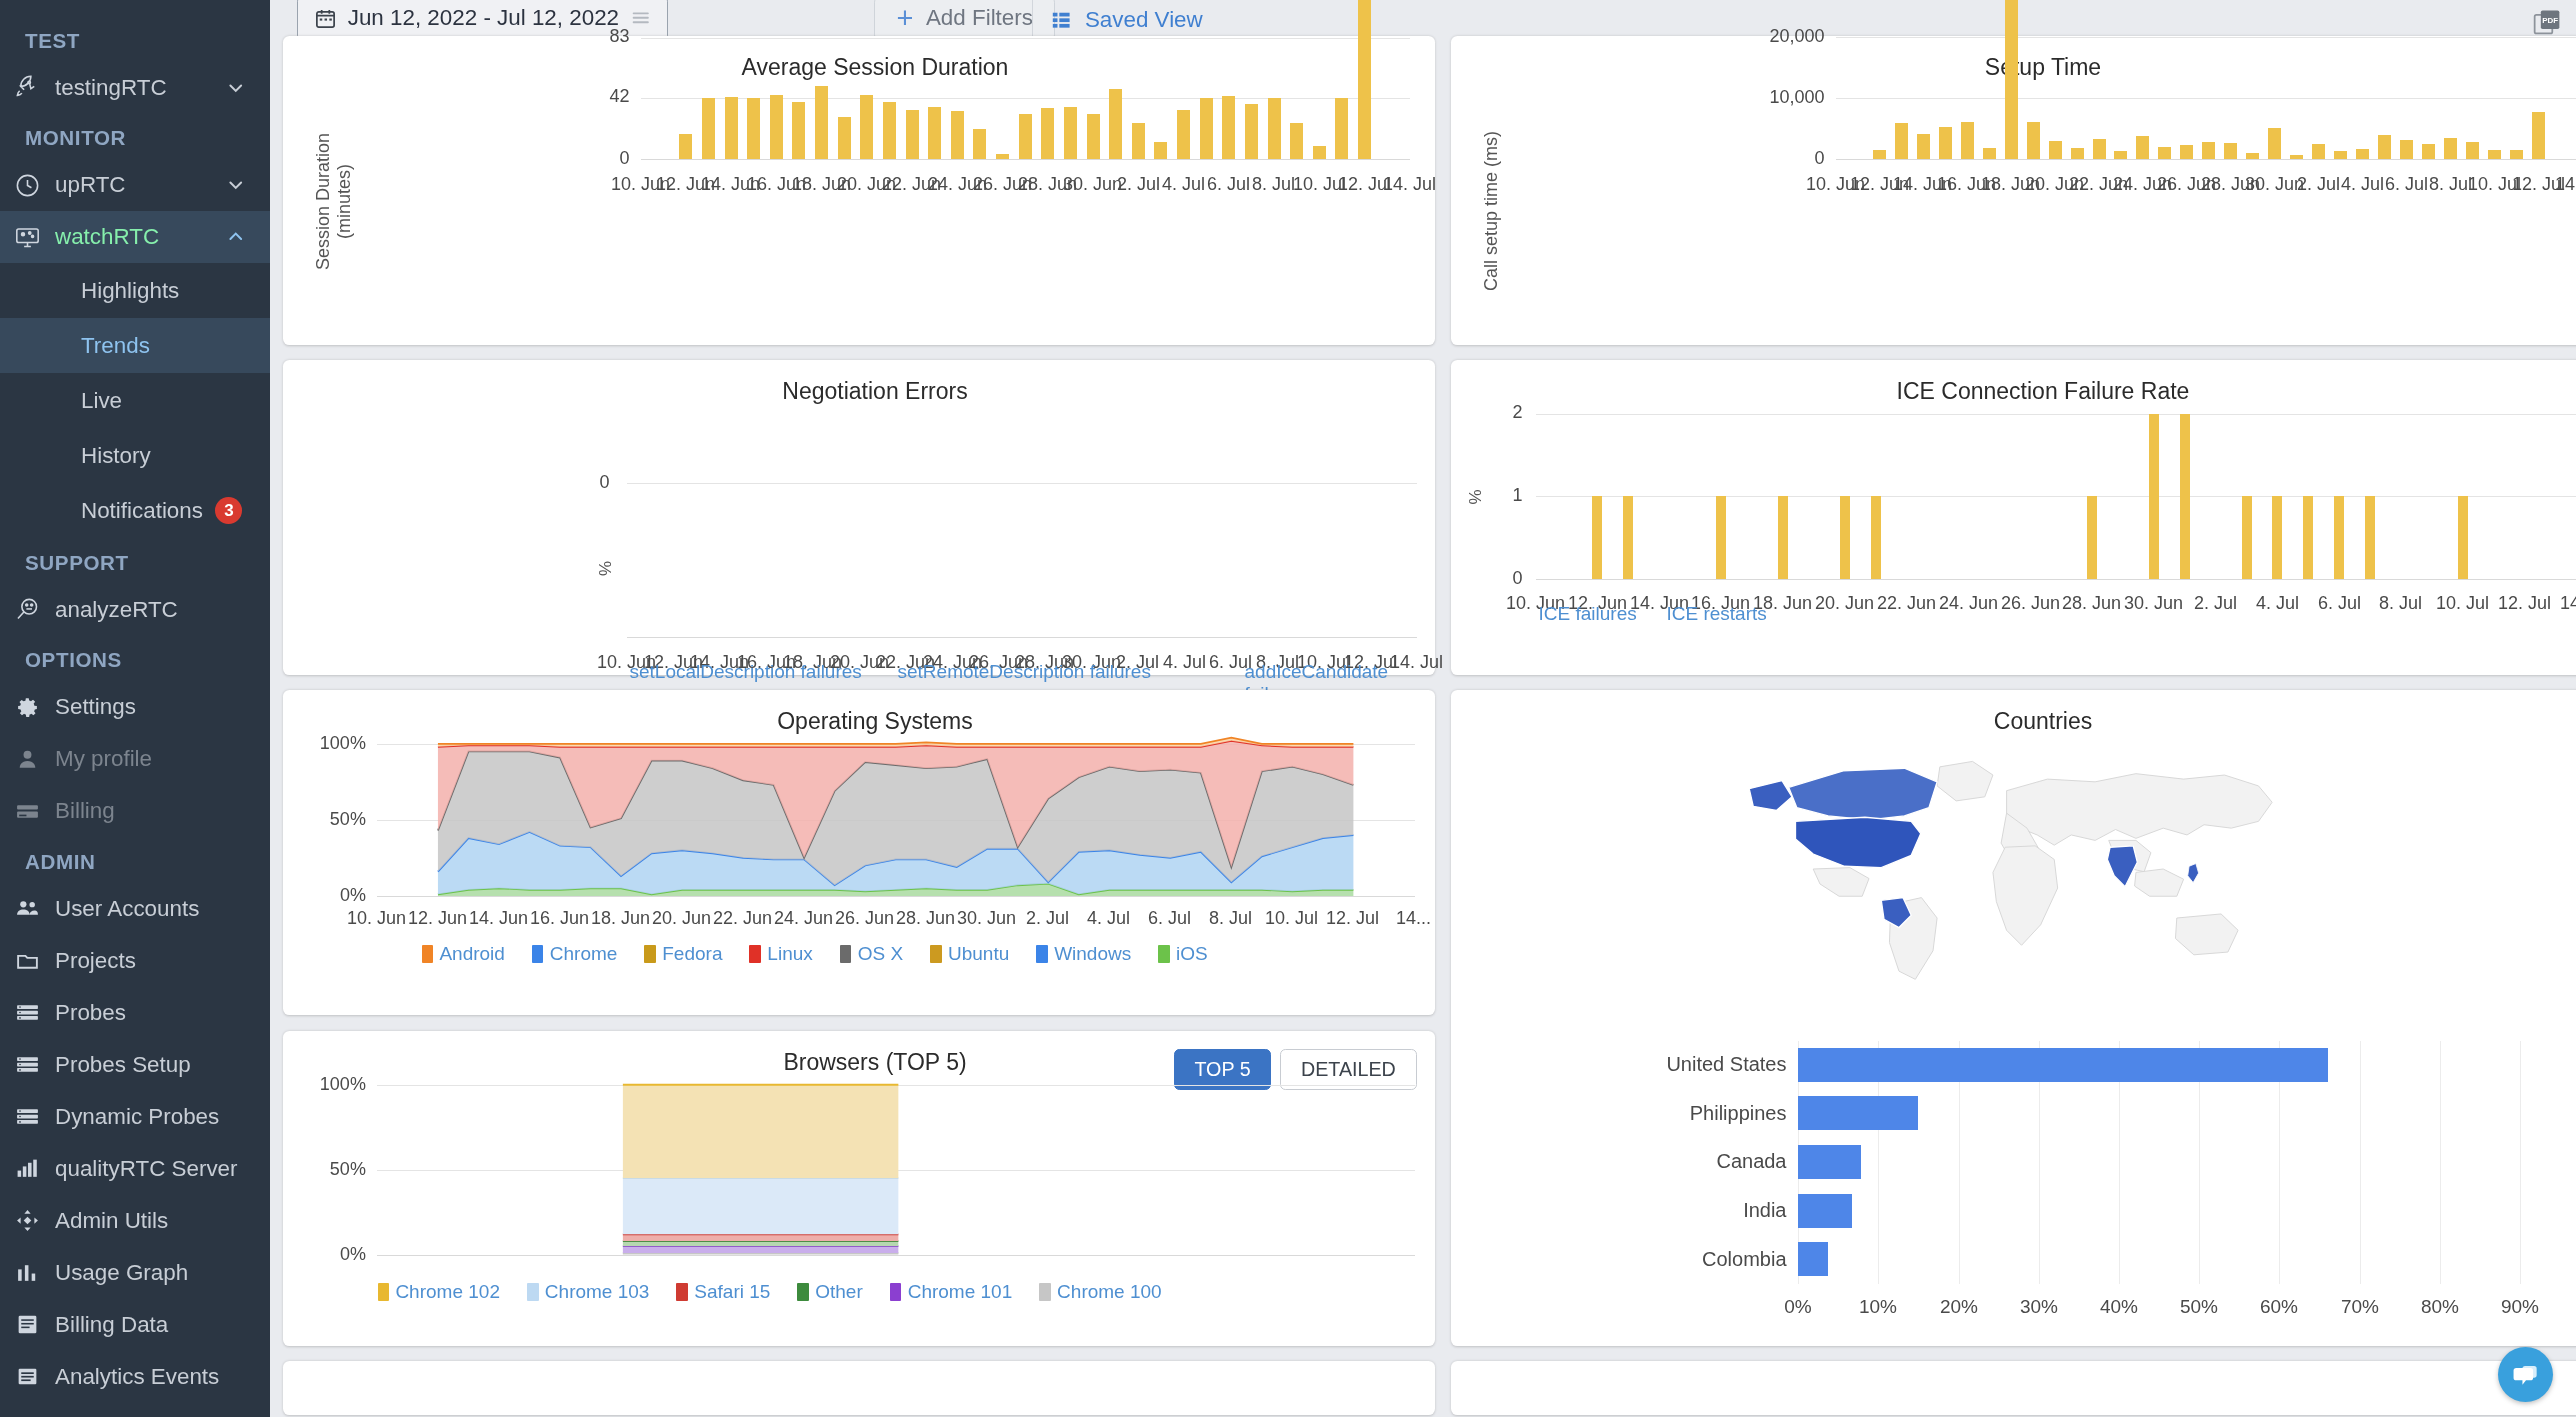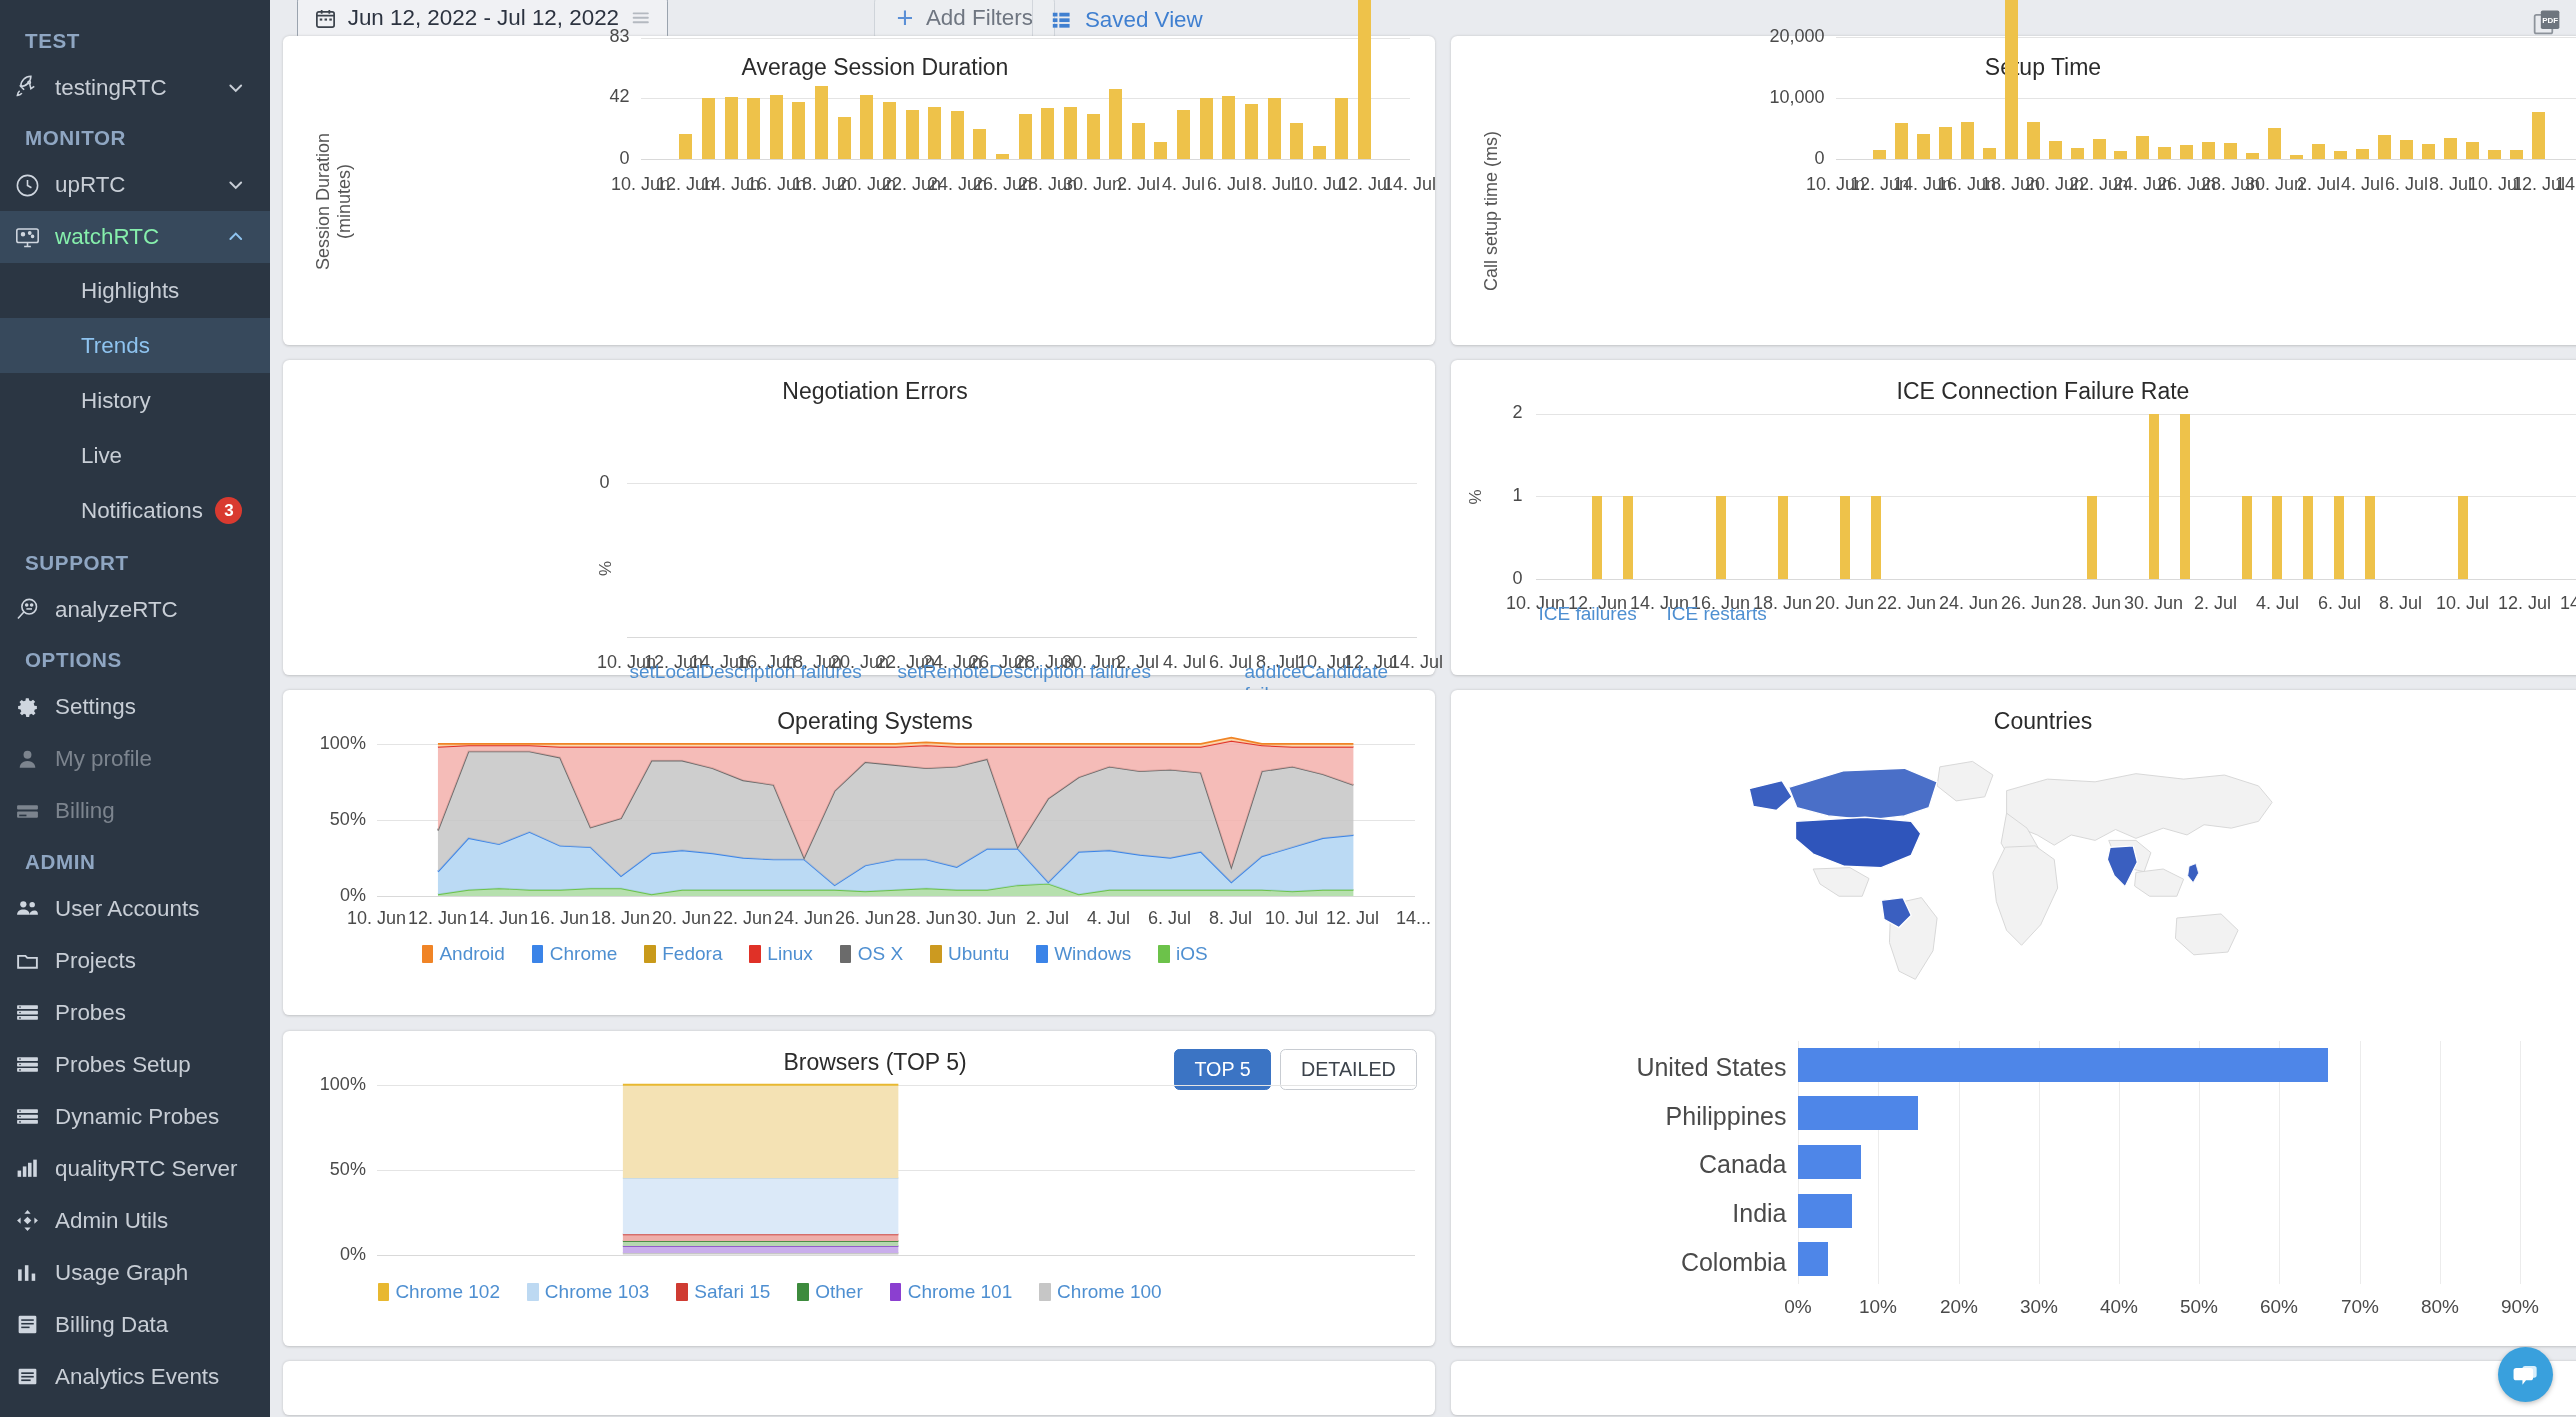--- a/index.html
+++ b/index.html
@@ -112,21 +112,21 @@
   .tog button {
     font-family:"Liberation Sans", sans-serif; font-size:19.7px;
     height:41px; padding:0 19.7px; border:0.9px solid #c8ccd2; background:#fff; color:#3c434c;
     cursor:pointer;
   }
   .tog button.on { background:#3b74c4; border-color:#3b74c4; color:#fff; border-radius:5.4px; }
   .tog button.off { border-radius:5.4px; margin-left:9px; }
 
   
   .cbar { position:absolute; background:#4e86e8; }
-  .clabel { position:absolute; font-size:25px; color:#4a4a4a; text-align:right; }
+  .clabel { position:absolute; font-size:20px; color:#4a4a4a; text-align:right; }
   .cvgrid { position:absolute; width:0.9px; background:#ececec; }
   .cxtick { position:absolute; font-size:19px; color:#4a4a4a; text-align:center; width:63px; margin-left:-31px; }
 
   #chatbtn {
     position:absolute; right:23px; bottom:16px; width:55px; height:55px; border-radius:50%;
     background:#39a0dd; display:flex; align-items:center; justify-content:center; cursor:pointer;
     box-shadow:0 1.8px 5.4px rgba(0,0,0,.25);
   }
 </style>
 </head>
@@ -186,24 +186,24 @@
             </svg>
           </span>
         </div>
         <div class="sb-sub">
           <span>Highlights</span>
         </div>
         <div class="sb-sub sel">
           <span>Trends</span>
         </div>
         <div class="sb-sub">
+          <span>Live</span>
+        </div>
+        <div class="sb-sub">
           <span>History</span>
-        </div>
-        <div class="sb-sub">
-          <span>Live</span>
         </div>
         <div class="sb-sub">
           <span>Notifications</span>
           <span class="badge">3</span>
         </div>
         <div class="sb-section">SUPPORT</div>
         <div class="sb-row">
           <span class="ic">
             <svg class="i" width="27" height="27" viewBox="0 0 24 24" fill="none" stroke="currentColor" stroke-width="1.4">
               <circle cx="13.5" cy="9.5" r="6.5"></circle>

